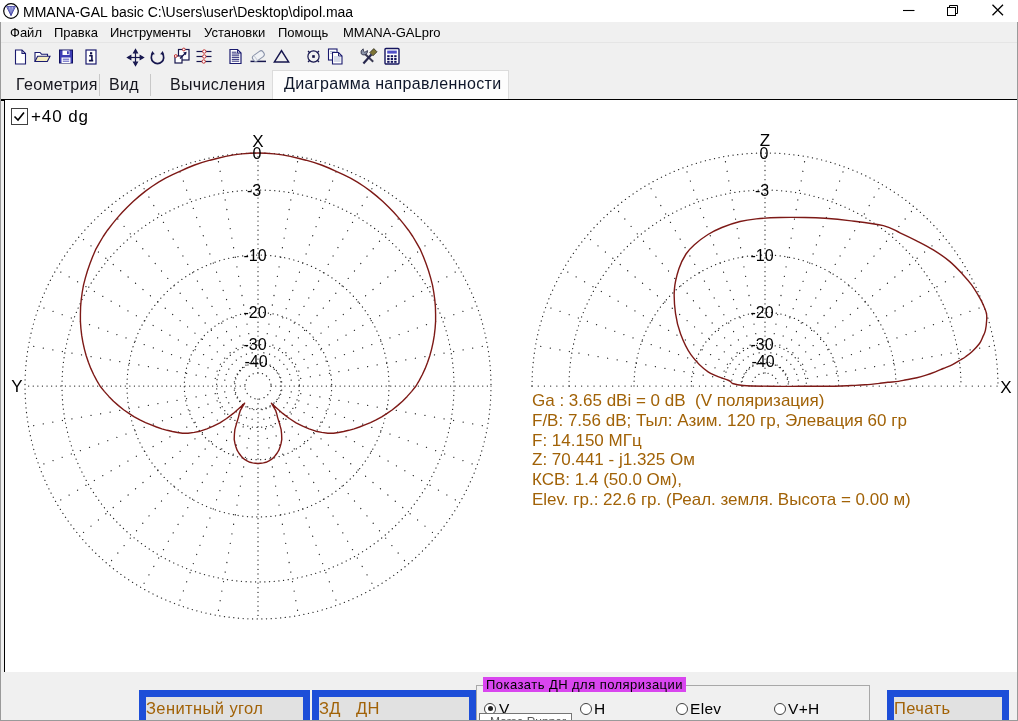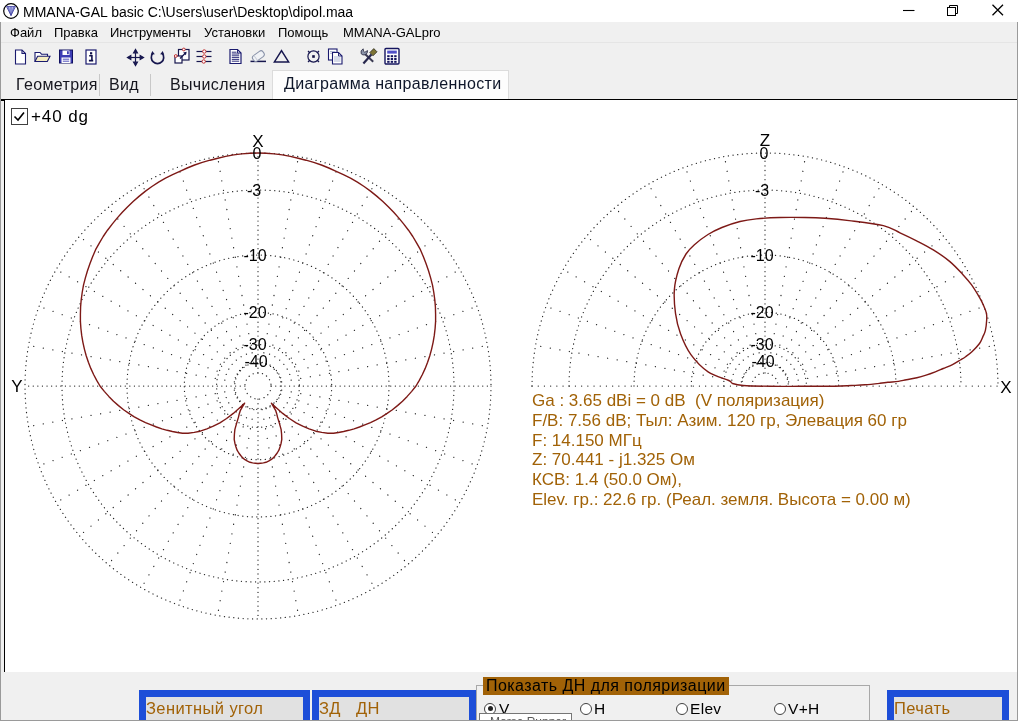--- a/index.html
+++ b/index.html
@@ -13,21 +13,21 @@
 .tabtext{font-size:16px;color:#16161e;white-space:pre;letter-spacing:0.35px}
 .activetab{left:272px;top:70px;width:235px;height:29px;background:#fdfdfd;border:1px solid #dcdcdc;border-bottom:none}
 .blackline{left:0px;top:99px;width:1017px;height:1.5px;background:#000}
 .panel{left:4px;top:100px;width:1013px;height:572px;background:#fff;border-left:1px solid #000;border-right:1px solid #000;border-bottom:2px solid #000}
 .cb{left:11px;top:108px;width:15px;height:15px;background:#fff;border:1px solid #404040}
 .cbtext{left:31px;top:107px;font-size:17px;color:#000;letter-spacing:0.9px}
 .infotext{left:532px;top:391px;font-size:17px;color:#a16207;line-height:19.8px;white-space:pre}
 .botbar{left:0;top:672px;width:1018px;height:49px;background:#f0f0f0}
 .btn{background:#e1e1e1;border:7px solid #1d4ed8;font-size:16.5px;color:#a16207;text-align:left;line-height:23.5px;letter-spacing:0.4px}
 .gbox{left:476px;top:685px;width:392px;height:40px;border:1px solid #a8a8a8;border-bottom:none}
-.gboxlabel{left:485px;top:677px;font-size:16px;color:#000;background:#a16207;padding:0 3px;letter-spacing:0.45px}
+.gboxlabel{left:485px;top:677px;font-size:13px;color:#000;background:#d946ef;padding:0 3px;letter-spacing:0.45px}
 .radio{width:10px;height:10px;border-radius:50%;border:1px solid #404040;background:#fff}
 .rlabel{font-size:15.5px;color:#000;top:700px;letter-spacing:0.3px}
 .tooltip{left:479px;top:713px;width:91px;height:12px;background:#fff;border:1px solid #767676}
 .tooltip span{position:absolute;left:10px;top:1px;font-size:12px;color:#575757}
 </style></head>
 <body>
 <div class="abs" style="left:0;top:22px;width:1px;height:699px;background:#9a9a9a;z-index:40"></div>
 <div class="abs" style="left:1017px;top:22px;width:1px;height:699px;background:#9a9a9a;z-index:40"></div>
 <div class="abs" style="left:0;top:720px;width:1018px;height:1px;background:#9a9a9a;z-index:40"></div>
 <div class="abs titlebar"></div>

